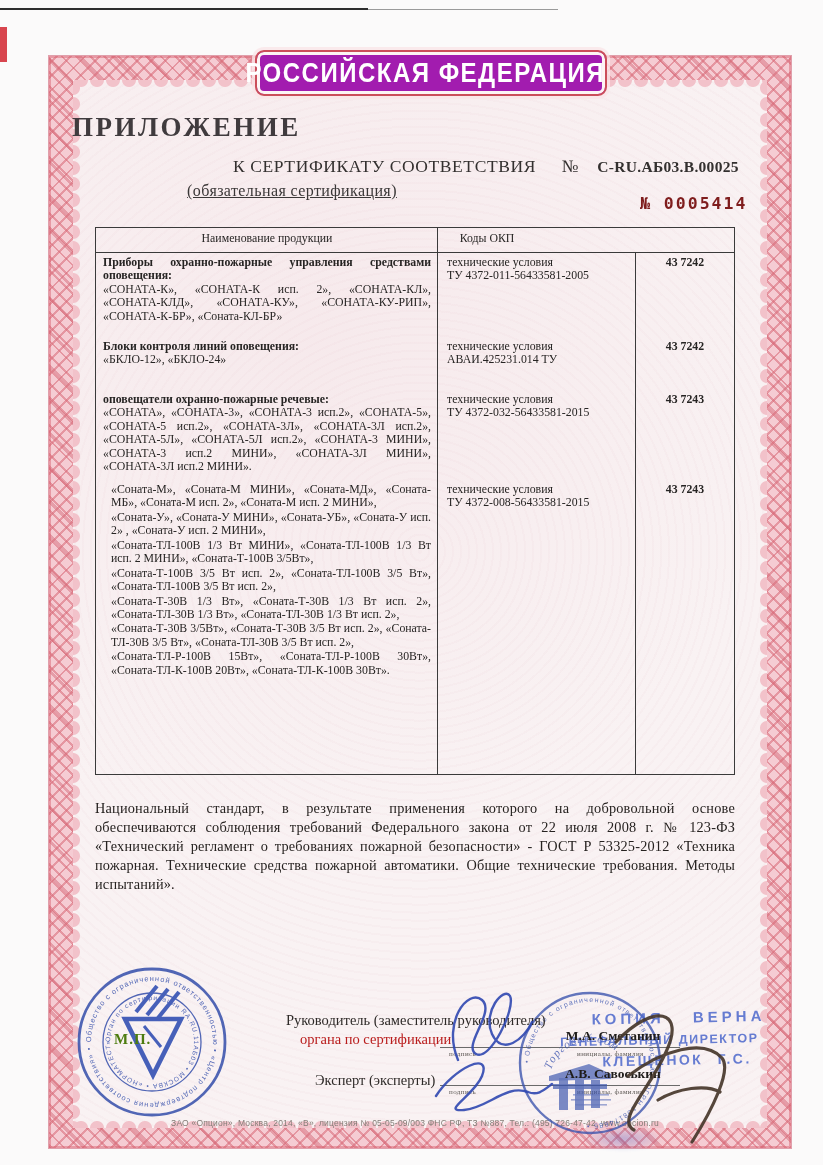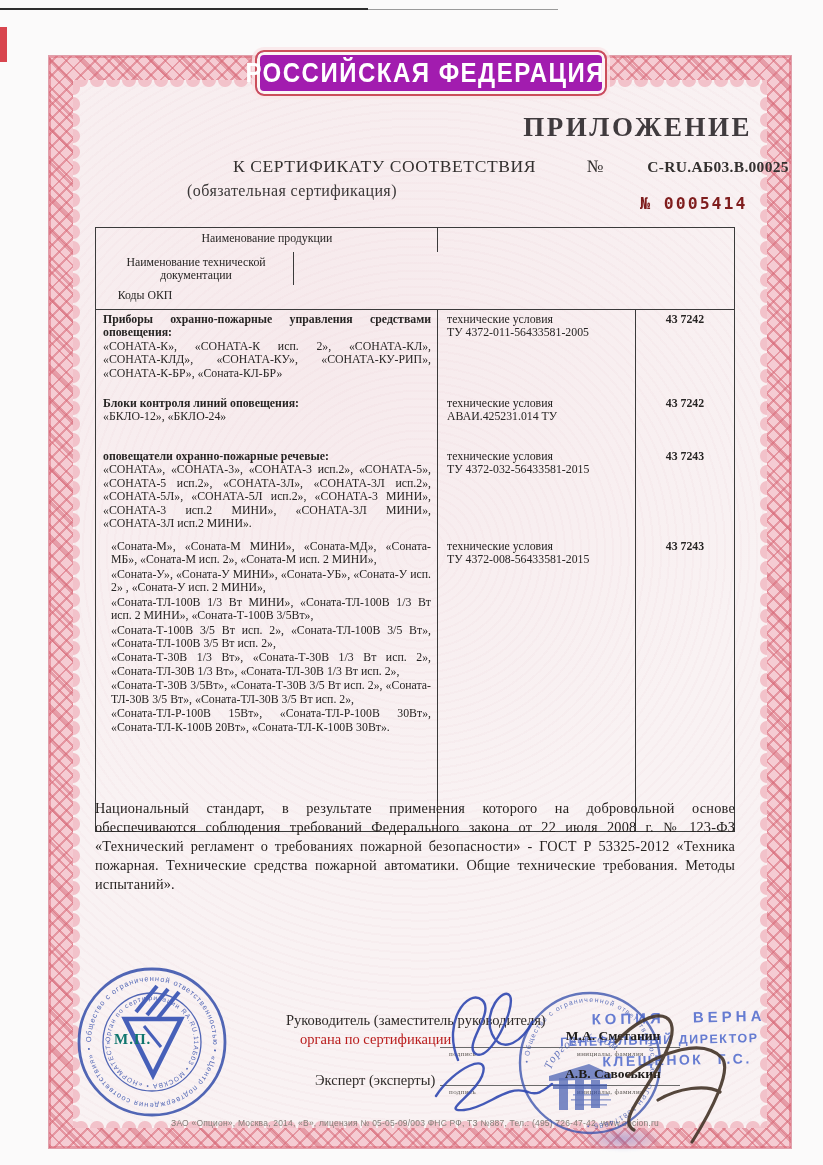--- a/index.html
+++ b/index.html
@@ -31,55 +31,55 @@
   .sc-r{top:24px;bottom:20px;right:24px;width:8px;background-repeat:repeat-y;background-image:radial-gradient(circle at 8px 8px,#f2c2ca 6.5px,transparent 7.5px);background-size:8px 16px;}
 
   
   .banner{position:absolute;left:255px;top:50px;width:348px;height:42px;z-index:3;
     background:#a21caf;border:2px solid #cb4e5a;border-radius:9px;
     box-shadow: inset 0 0 0 3px #fdf4f4, 0 0 0 3px rgba(250,230,233,.8);
     display:flex;align-items:center;justify-content:flex-end;}
   .banner span{color:#fff;font-family:"Liberation Sans",sans-serif;font-weight:700;font-size:24px;
     letter-spacing:1.5px;transform:scaleY(1.18);white-space:nowrap;}
 
-  .title{position:absolute;left:72px;top:112px;width:680px;text-align:right;z-index:2;
+  .title{position:absolute;left:72px;top:112px;width:680px;text-align:left;z-index:2;
     font-size:27px;font-weight:600;letter-spacing:2.5px;color:#403b3e;}
   .subtitle-row{position:absolute;left:233px;top:156px;z-index:2;font-size:17.5px;color:#33302f;
-    display:flex;align-items:baseline;white-space:nowrap;letter-spacing:.6px;gap:25px;}
+    display:flex;align-items:baseline;white-space:nowrap;letter-spacing:.6px;}
   .subtitle-row .nosign{margin-left:26px;}
   .subtitle-row .certnum{margin-left:18px;font-weight:700;font-size:15.5px;letter-spacing:.3px;}
   .certkind{position:absolute;left:72px;top:182px;width:440px;text-align:center;z-index:2;
-    font-size:16px;color:#3a3737;letter-spacing:.4px;}
+    font-size:16px;color:#3a3737;letter-spacing:.4px;text-decoration:underline;}
   .blanknum{position:absolute;left:640px;top:194px;z-index:2;color:#7f1d1d;
     font-family:"DejaVu Sans Mono",monospace;font-weight:700;font-size:16.5px;letter-spacing:2px;}
 
   
   .tbl{position:absolute;left:95px;top:227px;width:638px;z-index:2;border:1.5px solid #3a3a3a;
     font-size:11.8px;line-height:1.14;color:#262423;background:transparent;}
   .trow{display:flex;}
   .c1{width:342px;box-sizing:border-box;border-right:1px solid #3a3a3a;padding:3px 6px 2px 7px;}
   .c2{width:198px;box-sizing:border-box;border-right:1px solid #3a3a3a;padding:3px 6px 2px 9px;}
   .c3{width:98px;box-sizing:border-box;padding:3px 4px;text-align:center;}
-  .thead{border-bottom:1.5px solid #3a3a3a;flex-direction:column;}
+  .thead{border-bottom:1.5px solid #3a3a3a;}
   .thead .c1,.thead .c2,.thead .c3{display:flex;align-items:flex-start;justify-content:center;text-align:center;padding-top:4px;min-height:24px;}
   .btitle{font-weight:700;}
   .just{text-align:justify;}
   .okp{font-weight:700;}
   .r1{min-height:84px;} .r2{min-height:53px;} .r3{min-height:90px;} .r4{min-height:294px;}
   .p4{margin:0 0 1px 8px;text-align:justify;}
 
   
   .law{position:absolute;left:95px;top:799px;width:640px;z-index:2;font-size:14.3px;line-height:1.33;
     text-align:justify;color:#262220;letter-spacing:.2px;word-spacing:2.5px;}
 
   
   .role1{position:absolute;left:286px;top:1012px;z-index:4;font-size:14.5px;color:#2e2a28;}
   .role2{position:absolute;left:300px;top:1031px;z-index:4;font-size:14.5px;color:#b91c1c;}
   .expertrole{position:absolute;left:286px;top:1072px;z-index:4;font-size:14.5px;color:#2e2a28;margin-left:29px;}
-  .mp{position:absolute;left:114px;top:1031px;z-index:5;font-size:15px;font-weight:700;color:#0f766e;letter-spacing:1px;}
+  .mp{position:absolute;left:114px;top:1031px;z-index:5;font-size:15px;font-weight:700;color:#4d7c0f;letter-spacing:1px;}
   .sigline{position:absolute;height:0;border-top:1px solid #6a6a6a;z-index:3;}
   .sl1{left:440px;top:1047px;width:240px;}
   .sl2{left:440px;top:1085px;width:240px;}
   .cap{position:absolute;z-index:3;font-size:7px;color:#5c5854;letter-spacing:.4px;}
   .cap-s1{left:449px;top:1050px;} .cap-n1{left:577px;top:1050px;}
   .cap-s2{left:449px;top:1088px;} .cap-n2{left:577px;top:1088px;}
   .signame{position:absolute;z-index:4;width:170px;text-align:center;font-weight:700;font-size:13.5px;color:#1f1c1a;}
   .name1{left:528px;top:1028px;} .name2{left:528px;top:1066px;}
 
   
@@ -126,21 +126,20 @@
     <span class="nosign">№</span>
     <span class="certnum">C-RU.АБ03.В.00025</span>
   </div>
 
   <div class="certkind">(обязательная сертификация)</div>
   <div class="blanknum">№ 0005414</div>
 
   <div class="tbl">
     <div class="trow thead">
       <div class="c1">Наименование продукции</div>
-      <div class="c2">Наименование технической документации</div>
       <div class="c3">Коды ОКП</div>
     </div>
 
     <div class="trow r1">
       <div class="c1">
         <div class="btitle just">Приборы охранно-пожарные управления средствами оповещения:</div>
         <div class="just">«СОНАТА-К», «СОНАТА-К исп. 2», «СОНАТА-КЛ», «СОНАТА-КЛД», «СОНАТА-КУ», «СОНАТА-КУ-РИП», «СОНАТА-К-БР», «Соната-КЛ-БР»</div>
       </div>
       <div class="c2">
         <div>технические условия</div>

